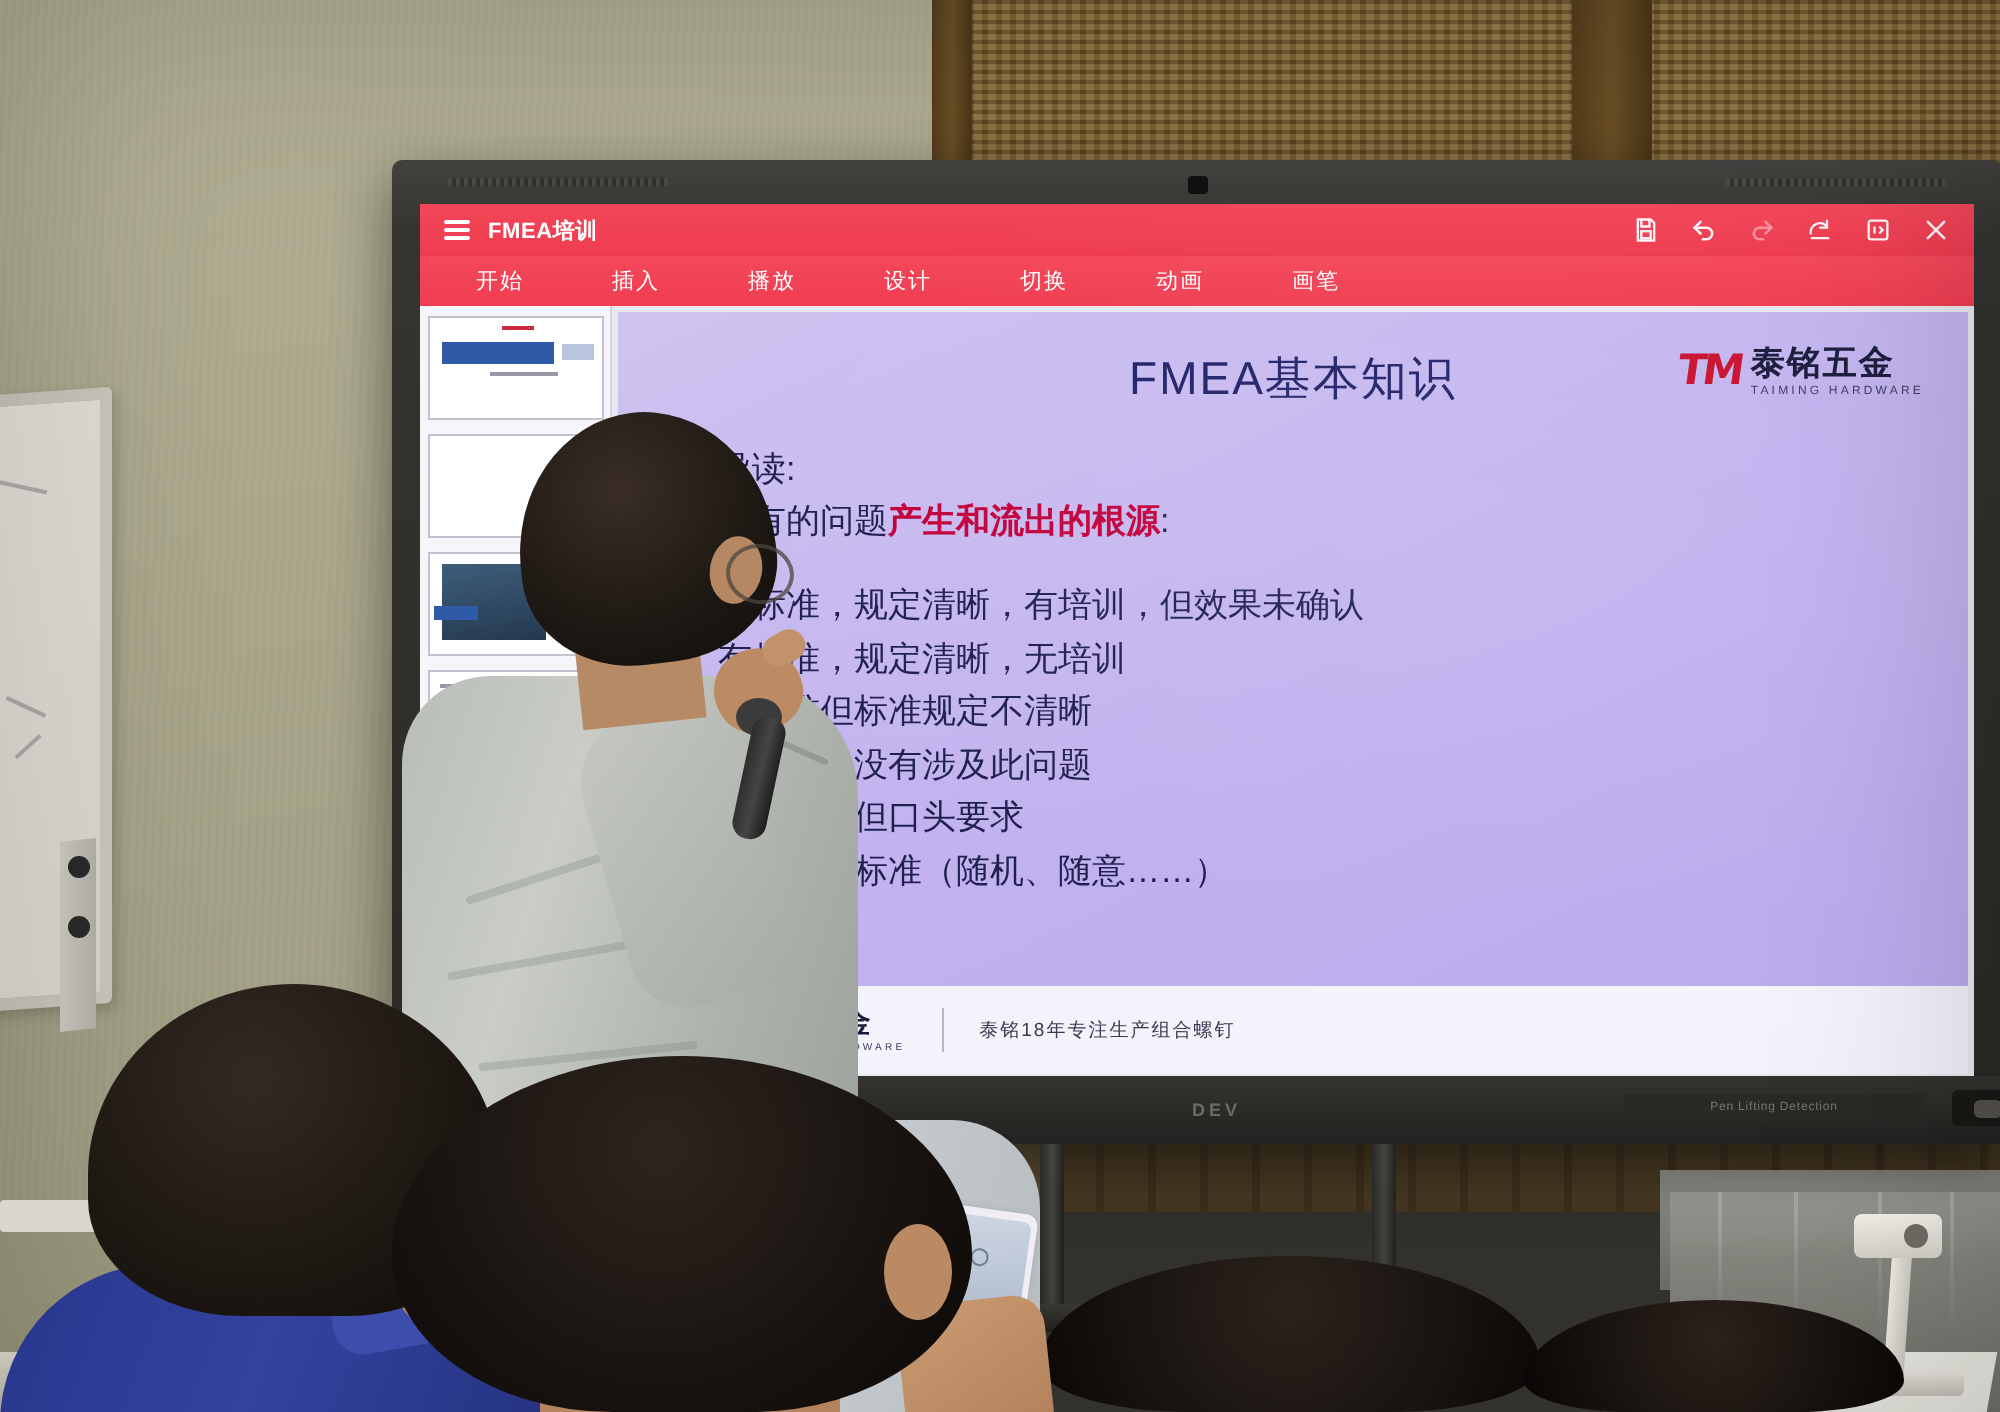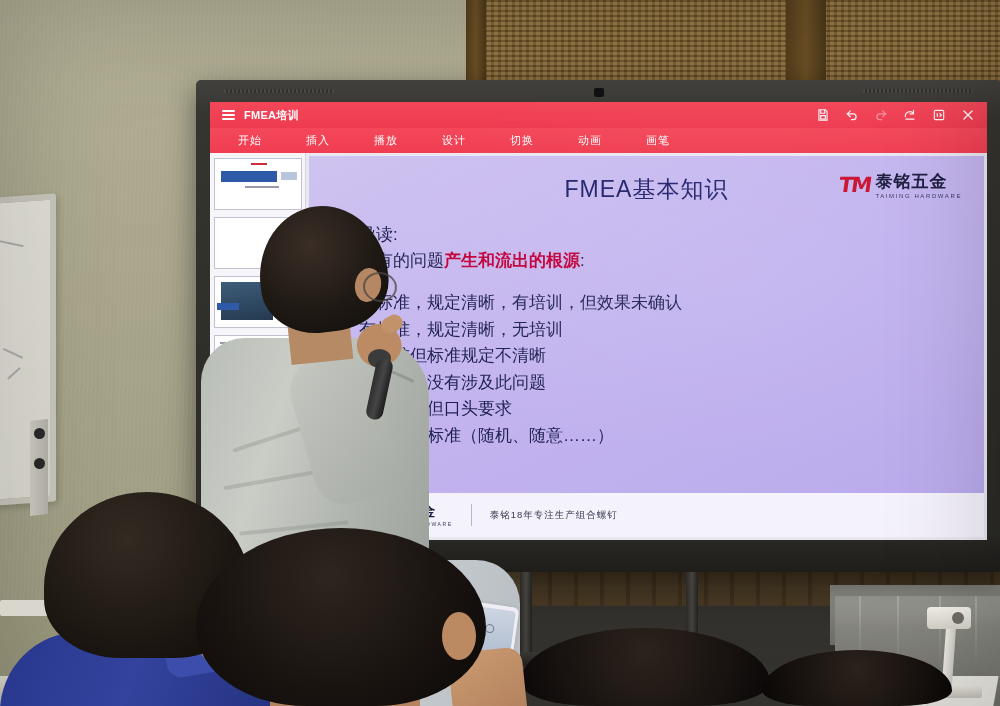--- a/index.html
+++ b/index.html
@@ -560,20 +560,27 @@
                 <div class="footer-tag">泰铭18年专注生产组合螺钉</div>
               </div>
 
             </div>
           </div>
         </div>
       </div>
       <div class="glare"></div>
     </div>
 
+    <div class="tv-chin">
+      <div class="tv-logo">DEV</div>
+      <div class="bezel-label">Pen Lifting Detection</div>
+      <div class="bezel-btn">
+        <div class="bezel-btn-dot"></div>
+      </div>
+    </div>
   </div>
 
   <div class="tv-stand-leg" style="left:520px;"></div>
   <div class="tv-stand-leg" style="left:686px;"></div>
   <div class="tv-stand-foot"></div>
 
   <div class="person" id="presenter">
     <div class="p-body"></div>
     <div class="p-fold" style="left:26px;top:230px;width:82px;height:4px;transform:rotate(-18deg);"></div>
     <div class="p-fold" style="left:18px;top:272px;width:96px;height:4px;transform:rotate(-10deg);"></div>

